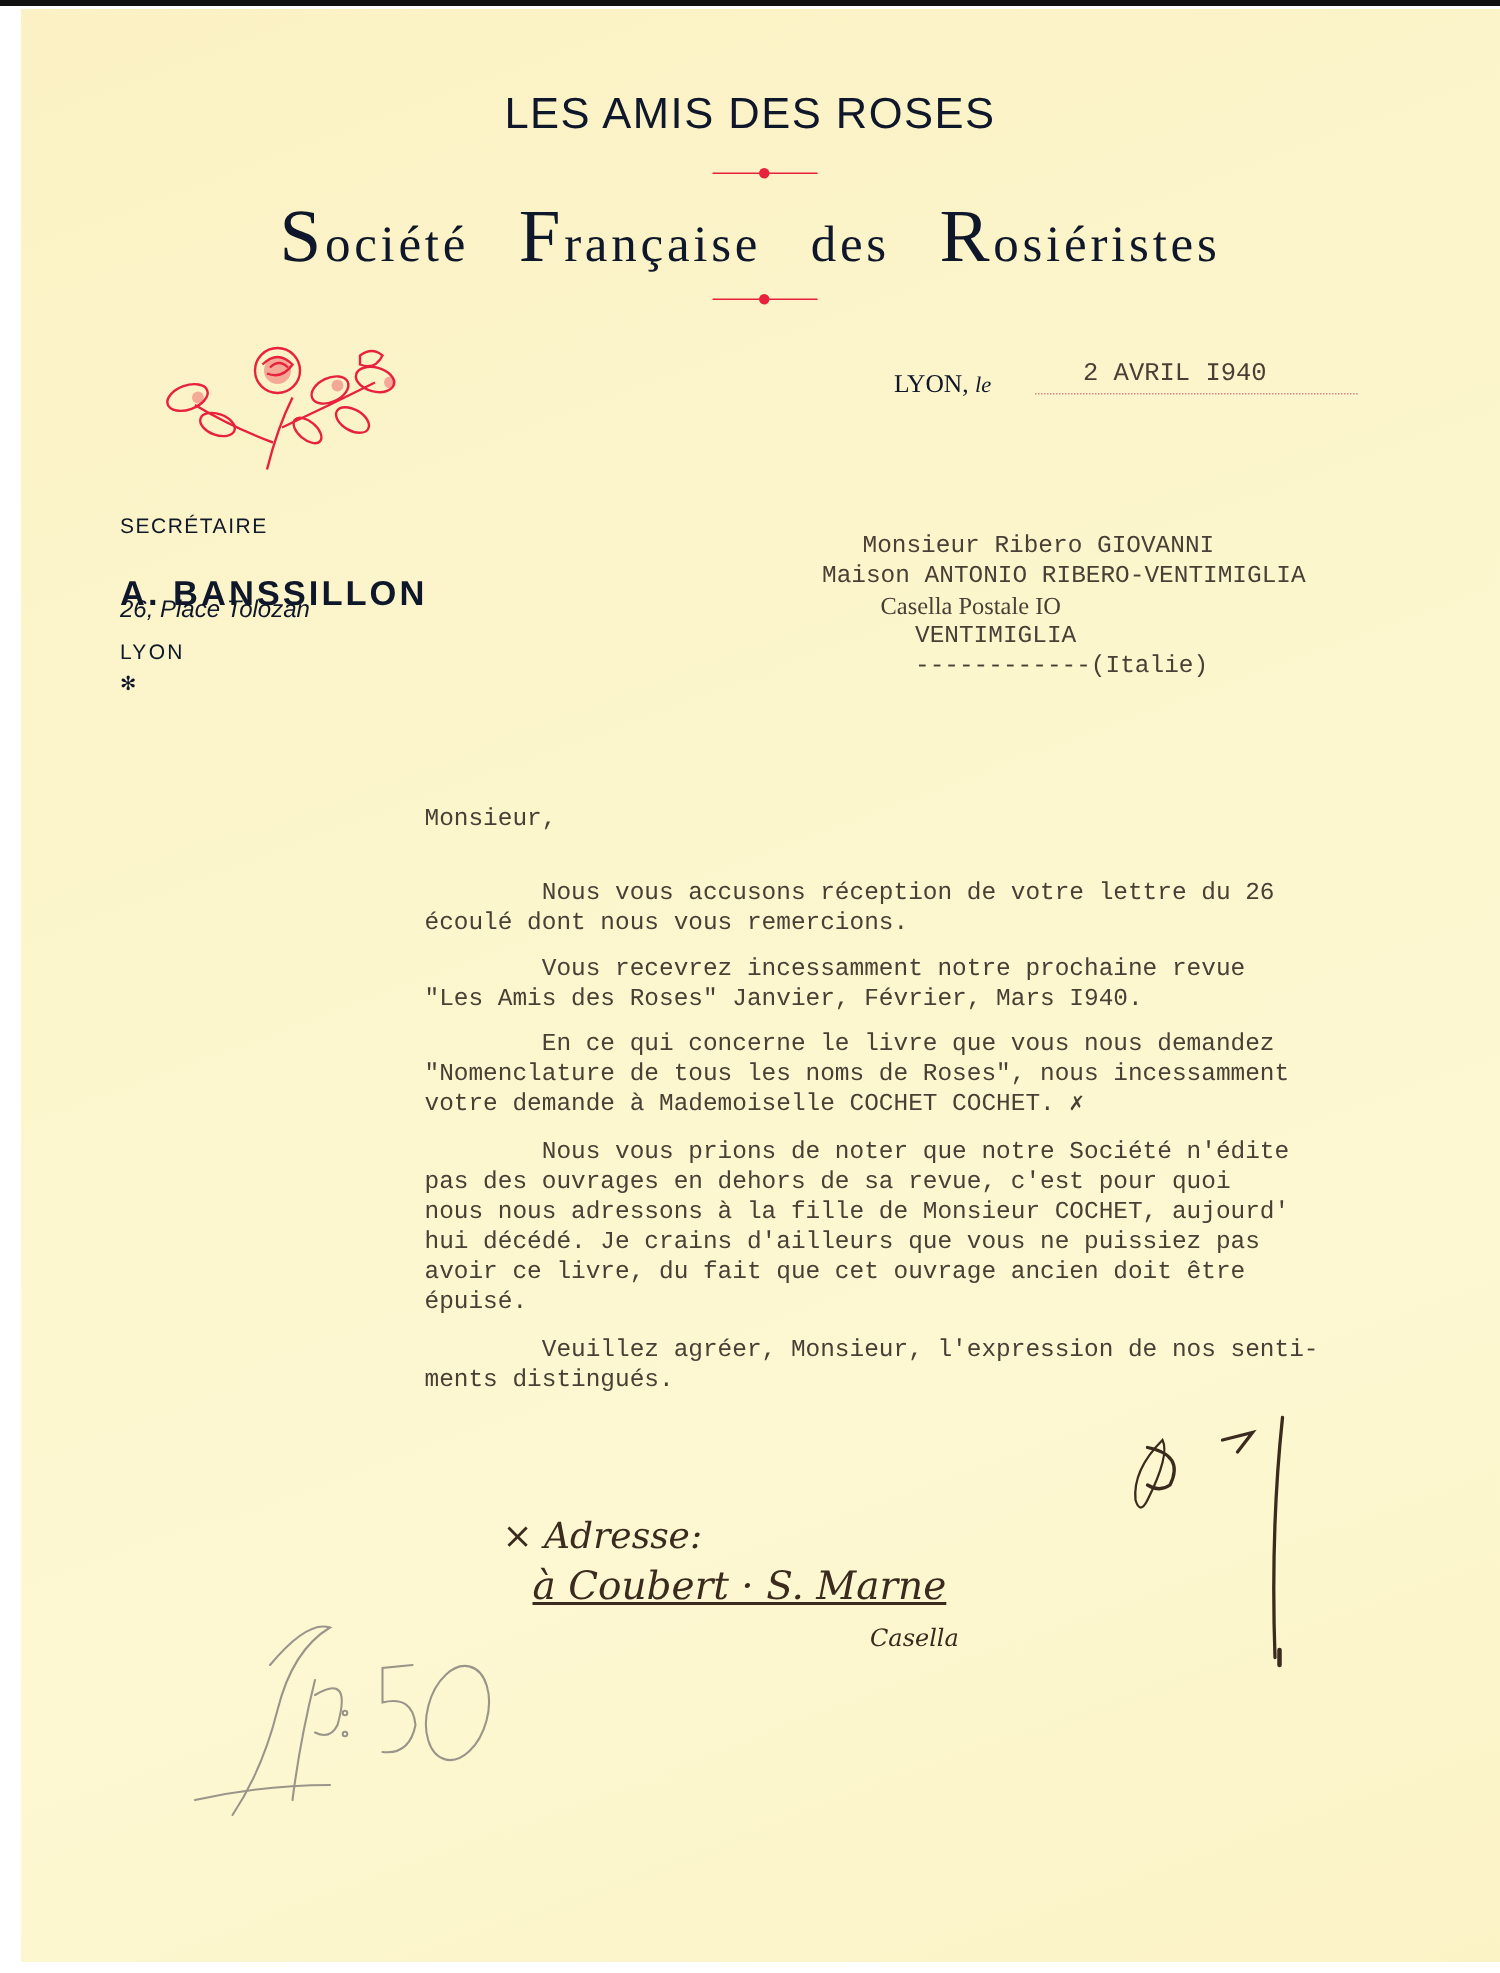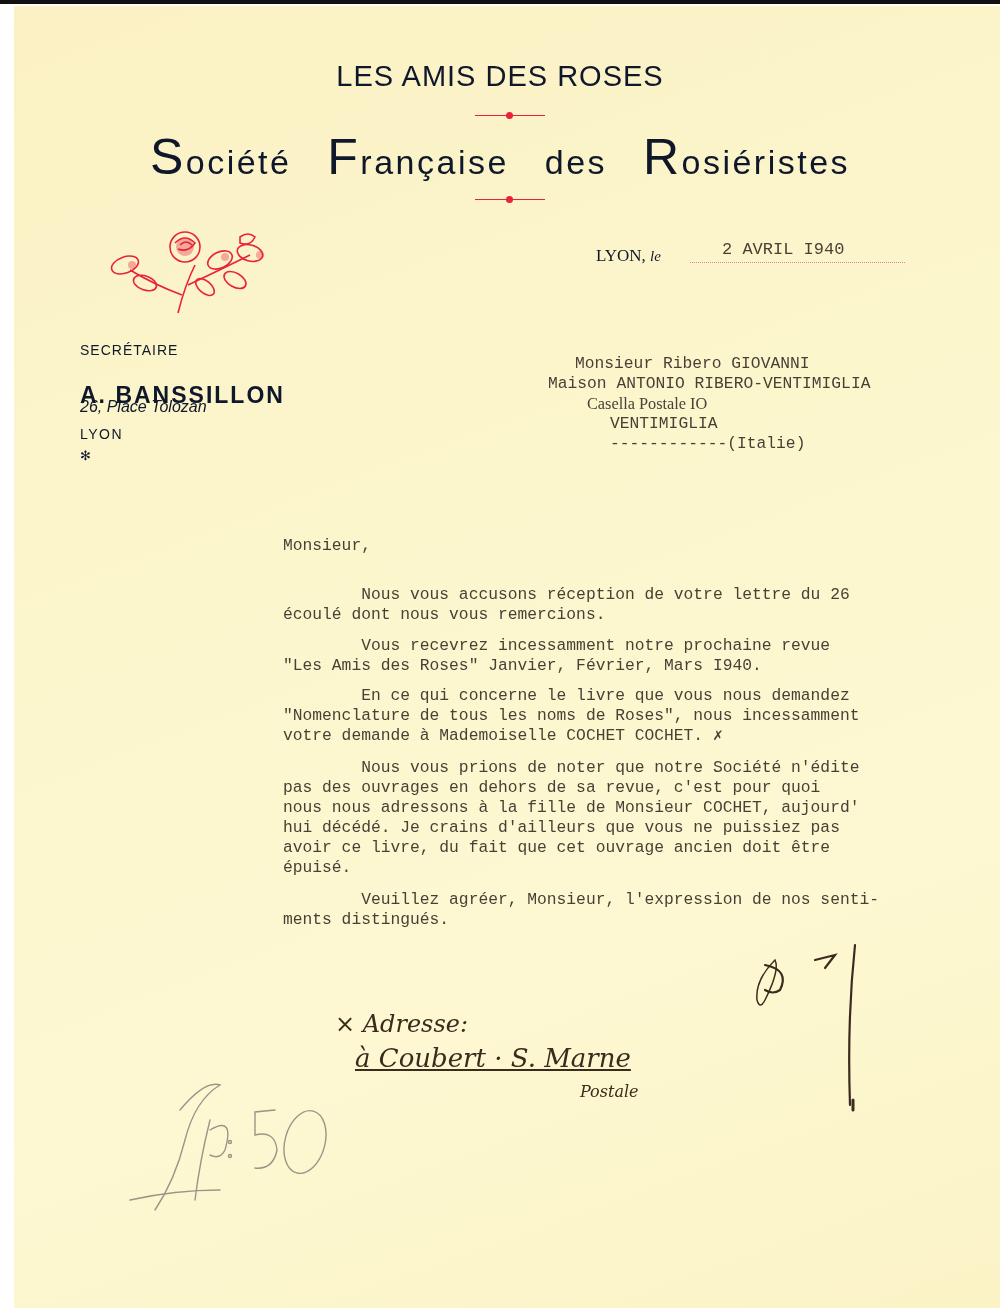--- a/index.html
+++ b/index.html
@@ -6,21 +6,21 @@
   body { width:1000px; height:1315px; position:relative; overflow:hidden; background:#ffffff; }
   .topbar { position:absolute; left:0; top:0; width:1000px; height:4px; background:#111; }
   .paper { position:absolute; left:14px; top:6px; width:986px; height:1302px;
     background: linear-gradient(160deg, #fbf1c4 0%, #fcf6cd 40%, #fdf8d2 70%, #fbf3c6 100%); }
   .red { color:#0f172a; }
   .hdr-top { position:absolute; left:0; width:1000px; top:60px; text-align:center;
     font-family:"Liberation Sans", sans-serif; font-size:29px; letter-spacing:1px; }
   .divider { position:absolute; left:475px; width:70px; height:1px; background:#e8213d; }
   .divider .dot { position:absolute; left:31px; top:-3px; width:7px; height:7px; border-radius:50%; background:#e8213d; }
   .hdr-main { position:absolute; left:0; width:1000px; top:128px; text-align:center;
-    font-family:Liberation Sans, sans-serif; font-size:34px; letter-spacing:2.5px; }
+    font-family:Liberation Serif, serif; font-size:34px; letter-spacing:2.5px; }
   .hdr-main .cap { font-size:50px; }
   .rose { position:absolute; left:100px; top:225px; width:175px; height:90px; }
   .sec { position:absolute; left:80px; width:260px; text-align:left; }
   .sec-title { top:342px; font-family:"Liberation Sans", sans-serif; font-size:14px; letter-spacing:1px; }
   .sec-name { top:382px; font-family:"Liberation Sans", sans-serif; font-size:23px; font-weight:bold; letter-spacing:2px; }
   .sec-addr { top:398px; font-family:Liberation Sans, sans-serif; font-size:16px; font-style:italic; }
   .sec-city { top:426px; font-family:"Liberation Sans", sans-serif; font-size:14px; letter-spacing:1.5px; }
   .sec-orn { top:448px; font-size:13px; }
   .place { position:absolute; left:596px; top:246px; font-family:"Liberation Serif", serif; font-size:17px; }
   .place i { font-size:15px; }
@@ -105,21 +105,21 @@
 pas des ouvrages en dehors de sa revue, c'est pour quoi
 nous nous adressons à la fille de Monsieur COCHET, aujourd'
 hui décédé. Je crains d'ailleurs que vous ne puissiez pas
 avoir ce livre, du fait que cet ouvrage ancien doit être
 épuisé.</div>
 <div class="addr type" style="left:283px; top:890px; line-height:20px;">        Veuillez agréer, Monsieur, l'expression de nos senti-
 ments distingués.</div>
 
 <div class="hand" style="left:335px; top:1010px; font-size:24px;">× Adresse:</div>
 <div class="hand" style="left:355px; top:1043px; font-size:26px;text-decoration:underline;">à Coubert · S. Marne</div>
-<div class="hand" style="left:580px; top:1082px; font-size:16px;">Postale</div>
+<div class="hand" style="left:580px; top:1082px; font-size:16px;">Casella</div>
 
 <svg style="position:absolute; left:735px; top:940px;" width="130" height="175" viewBox="0 0 130 175">
   <g fill="none" stroke="#3b2a1e" stroke-width="2.2" stroke-linecap="round">
     <path d="M120 5 Q112 80 115 165"></path>
     <path d="M118 160 L118 170" stroke-width="3"></path>
     <path d="M40 20 Q20 40 22 60 Q25 70 30 60 Q45 30 40 20 Z" stroke-width="1.5"></path>
     <path d="M30 25 Q55 30 45 50 Q38 55 30 50"></path>
     <path d="M80 20 L100 15 L90 28"></path>
   </g>
 </svg>

